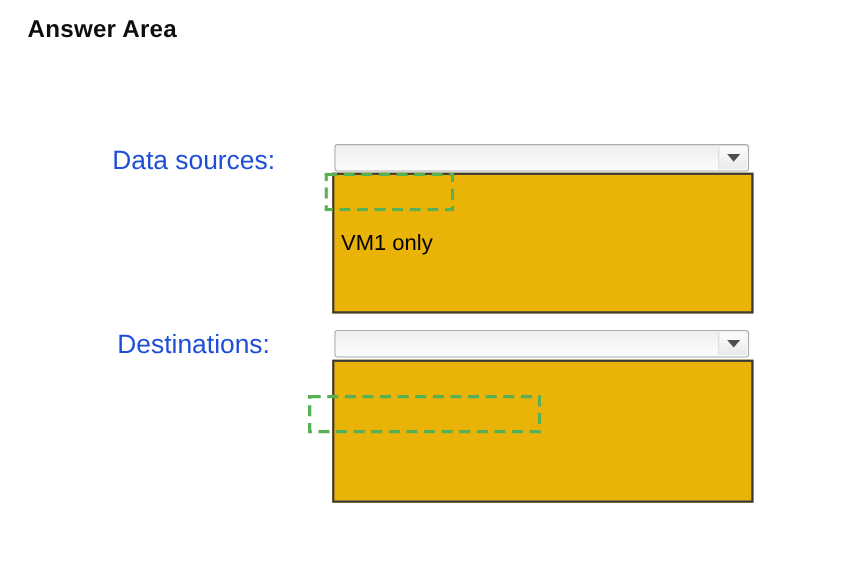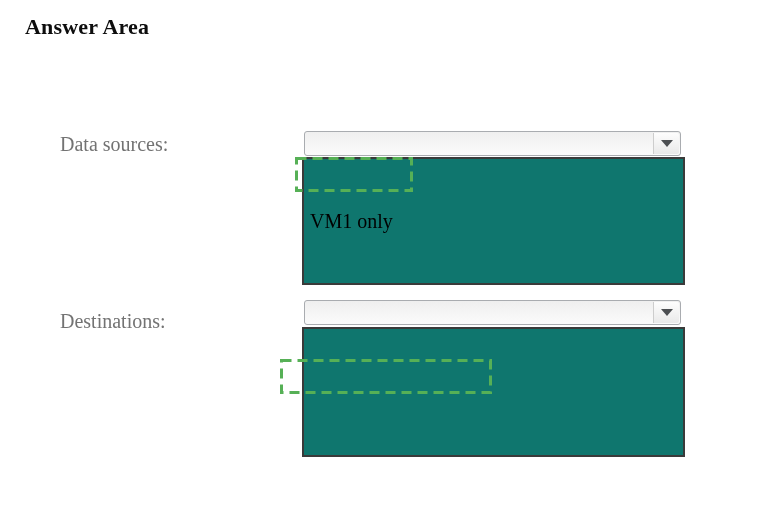--- a/index.html
+++ b/index.html
@@ -1,44 +1,44 @@
 <!DOCTYPE html>
 <html><head>
 <meta charset="utf-8">
 <style>
   html, body { margin: 0; padding: 0; background: #ffffff; }
   .stage {
     position: relative;
     width: 780px;
     height: 513px;
     background: #ffffff;
-    font-family: Liberation Serif, serif;
+    font-family: Liberation Sans, sans-serif;
     color: #000000;
     overflow: hidden;
   }
   .title {
     position: absolute;
     left: 25px;
     top: 14px;
     font-size: 22px;
     font-weight: bold;
     color: #0d0d0d;
     letter-spacing: 0.2px;
   }
   .field-label {
     position: absolute;
     left: 60px;
     width: 232px;
-    text-align: left;
-    font-size: 20px;
-    color: #737373;
+    text-align: center;
+    font-size: 24px;
+    color: #1d4ed8;
     white-space: nowrap;
   }
   #label-ds   { top: 133px; }
-  #label-dest { top: 300px; margin-top: 10px; }
+  #label-dest { top: 300px; }
 
   .combo {
     position: absolute;
     left: 304px;
     width: 377px;
     height: 25px;
     box-sizing: border-box;
     border: 1px solid #a9acb0;
     border-radius: 3px;
     background: linear-gradient(#efefef, #fbfbfb);
@@ -70,21 +70,21 @@
     border-right: 6px solid transparent;
     border-top: 7px solid #4c4f52;
   }
 
   .list {
     position: absolute;
     left: 302px;
     width: 383px;
     box-sizing: border-box;
     border: 2px solid #3a3a3a;
-    background: #0f766e;
+    background: #eab308;
     display: flex;
     flex-direction: column;
   }
   #list-ds   { top: 157px; height: 128px; }
   #list-dest { top: 327px; height: 130px; }
   .opt {
     flex: 1;
     display: flex;
     align-items: center;
     padding-left: 6px;

